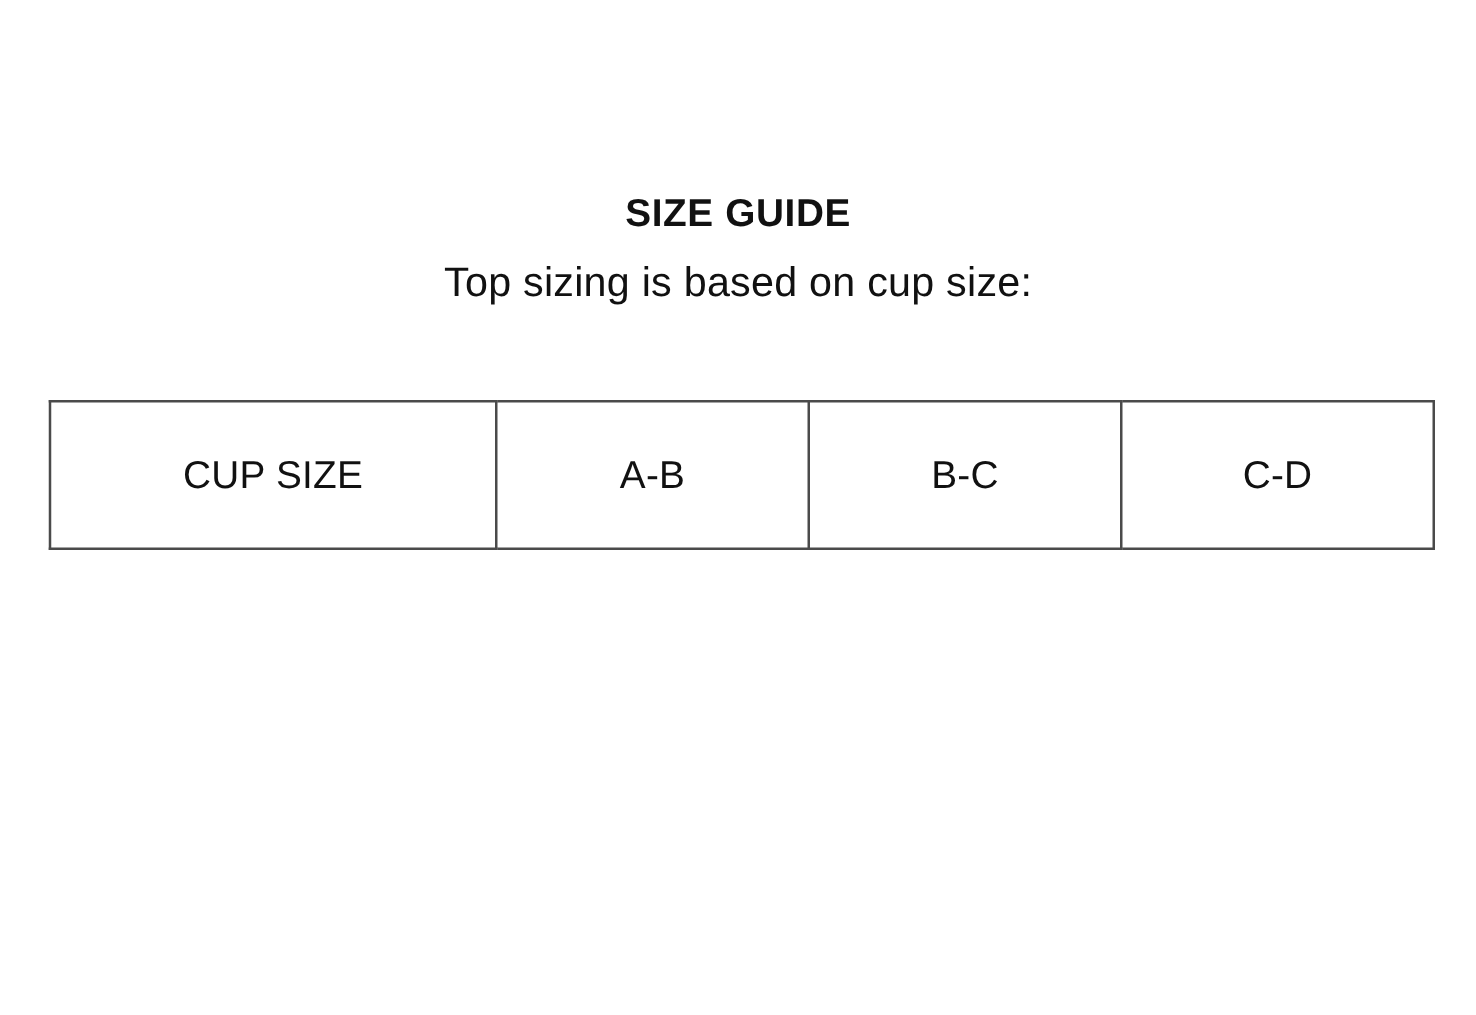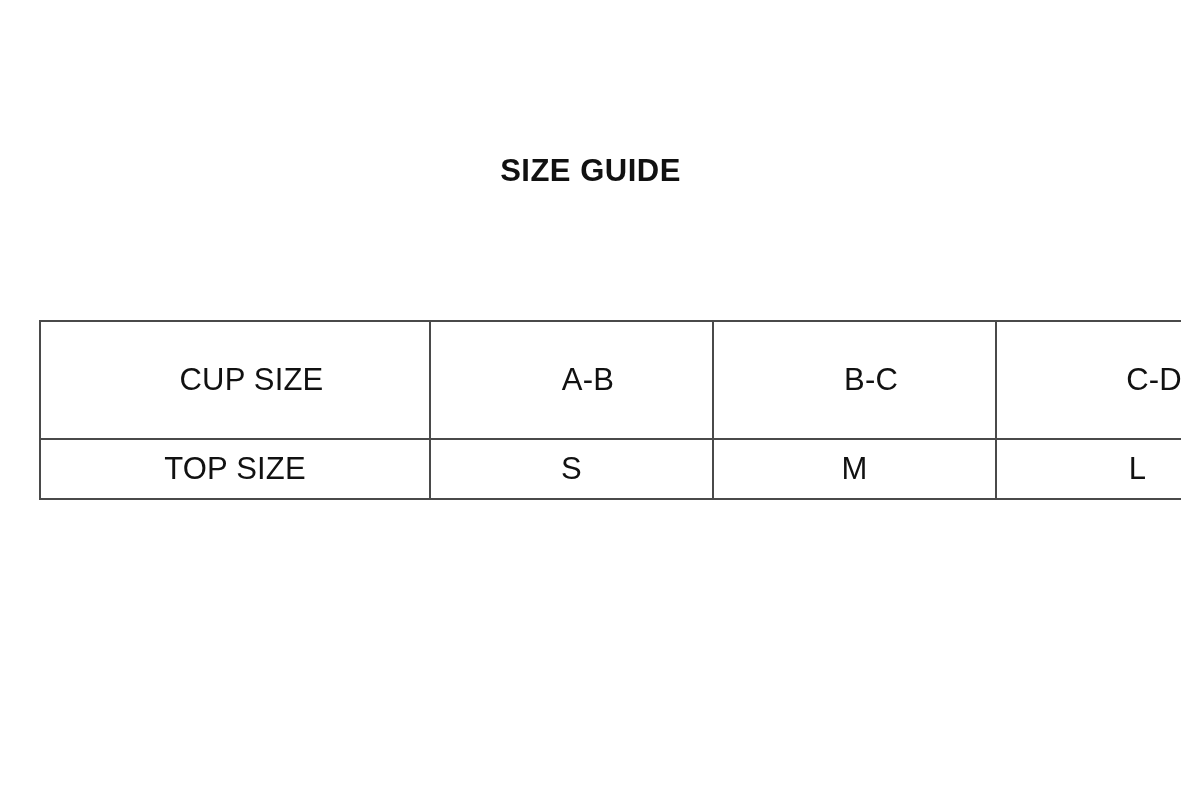--- a/index.html
+++ b/index.html
@@ -64,49 +64,43 @@
     text-align: center;
     font-size: 31px;
     font-weight: 400;
     color: #111111;
     padding: 0;
     letter-spacing: 0.2px;
   }
 
   .size-table tr.row-cup td {
     height: 116px;
-    padding-left: 33px;
   }
 
   .size-table tr.row-top td {
     height: 58px;
   }
 
   .col-label { width: 355px; }
   .col-val { width: 248px; margin-left: 18px; }
 </style>
 </head>
 <body>
 
 <div class="page">
 
   <div class="heading-block">
     <div class="size-guide-title">SIZE GUIDE</div>
+    <div class="size-guide-subtitle">Top sizing is based on cup size:</div>
   </div>
 
   <table class="size-table">
     <tbody>
       <tr class="row-cup">
         <td class="col-label">CUP SIZE</td>
         <td class="col-val">A-B</td>
         <td class="col-val">B-C</td>
         <td class="col-val">C-D</td>
       </tr>
-      <tr class="row-top">
-        <td class="col-label">TOP SIZE</td>
-        <td class="col-val">S</td>
-        <td class="col-val">M</td>
-        <td class="col-val">L</td>
-      </tr>
     </tbody>
   </table>
 
 </div>
 
 </body></html>

